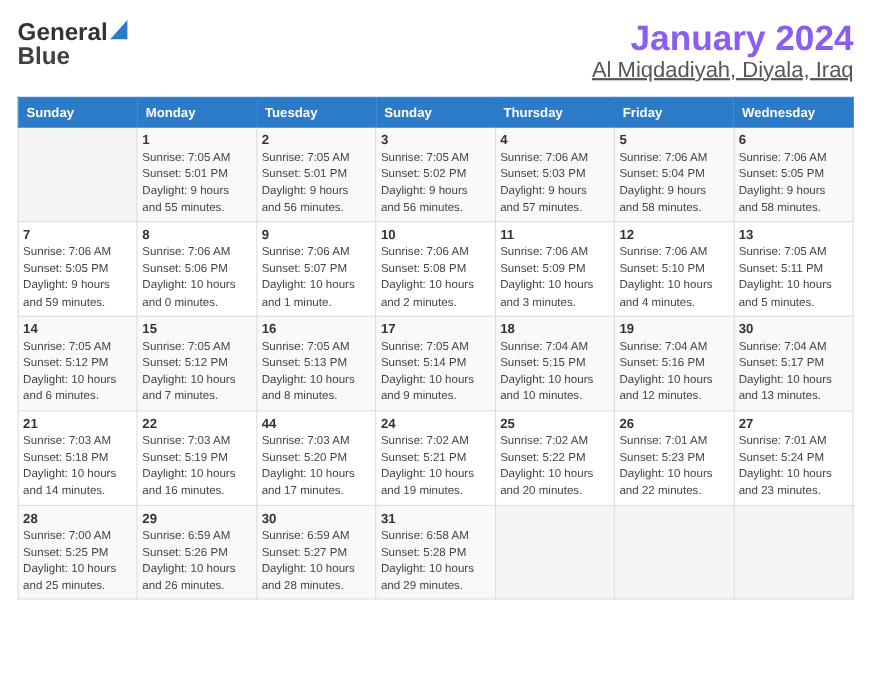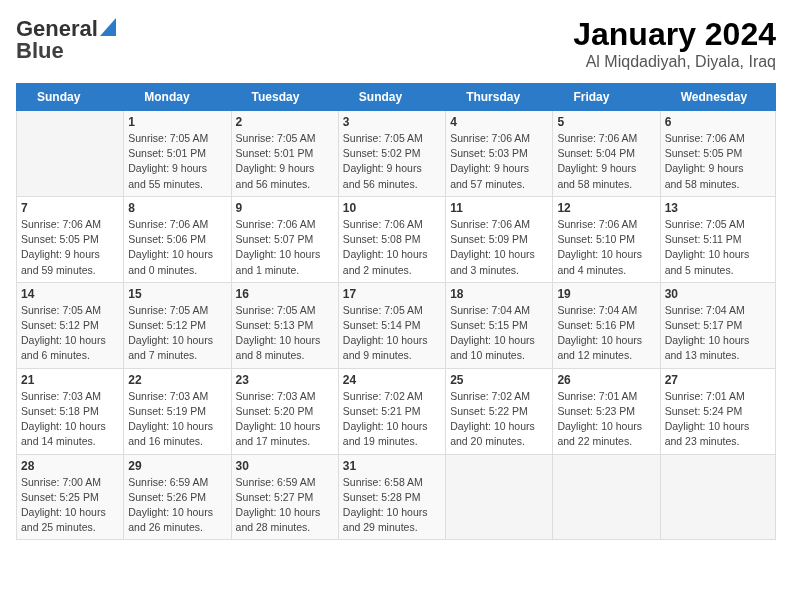--- a/index.html
+++ b/index.html
@@ -25,38 +25,39 @@
       display: flex;
       align-items: center;
       text-align: right;
     }
     .title-block {
       text-align: right;
     }
     .title-block h1 {
       font-size: 32px;
       font-weight: bold;
-      color: #000000;
+      color: #8b5cf6;
     }
     .title-block h2 {
-      font-size: 16px;
+      font-size: 20px;
       font-weight: normal;
       color: #555;
+      text-decoration: underline;
     }
     .calendar {
       width: 100%;
       border-collapse: collapse;
       font-size: 11px;
     }
     .calendar thead tr {
       background-color: #2c7bc9;
       color: white;
     }
     .calendar thead th {
-      padding: 6px 20px;
+      padding: 6px 7px;
       text-align: left;
       font-weight: bold;
       font-size: 12px;
       border: 1px solid #2c7bc9;
     }
     .calendar tbody tr {
       border-bottom: 1px solid #ddd;
     }
     .calendar tbody td {
       vertical-align: top;
@@ -278,21 +279,21 @@
 and 14 minutes.</div>
         </td>
         <td>
           <span class="day-number">22</span>
           <div class="day-info" style="white-space: pre-line;">Sunrise: 7:03 AM
 Sunset: 5:19 PM
 Daylight: 10 hours
 and 16 minutes.</div>
         </td>
         <td>
-          <span class="day-number">23</span>
+          <span class="day-number">44</span>
           <div class="day-info" style="white-space: pre-line;">Sunrise: 7:03 AM
 Sunset: 5:20 PM
 Daylight: 10 hours
 and 17 minutes.</div>
         </td>
         <td>
           <span class="day-number">24</span>
           <div class="day-info" style="white-space: pre-line;">Sunrise: 7:02 AM
 Sunset: 5:21 PM
 Daylight: 10 hours

